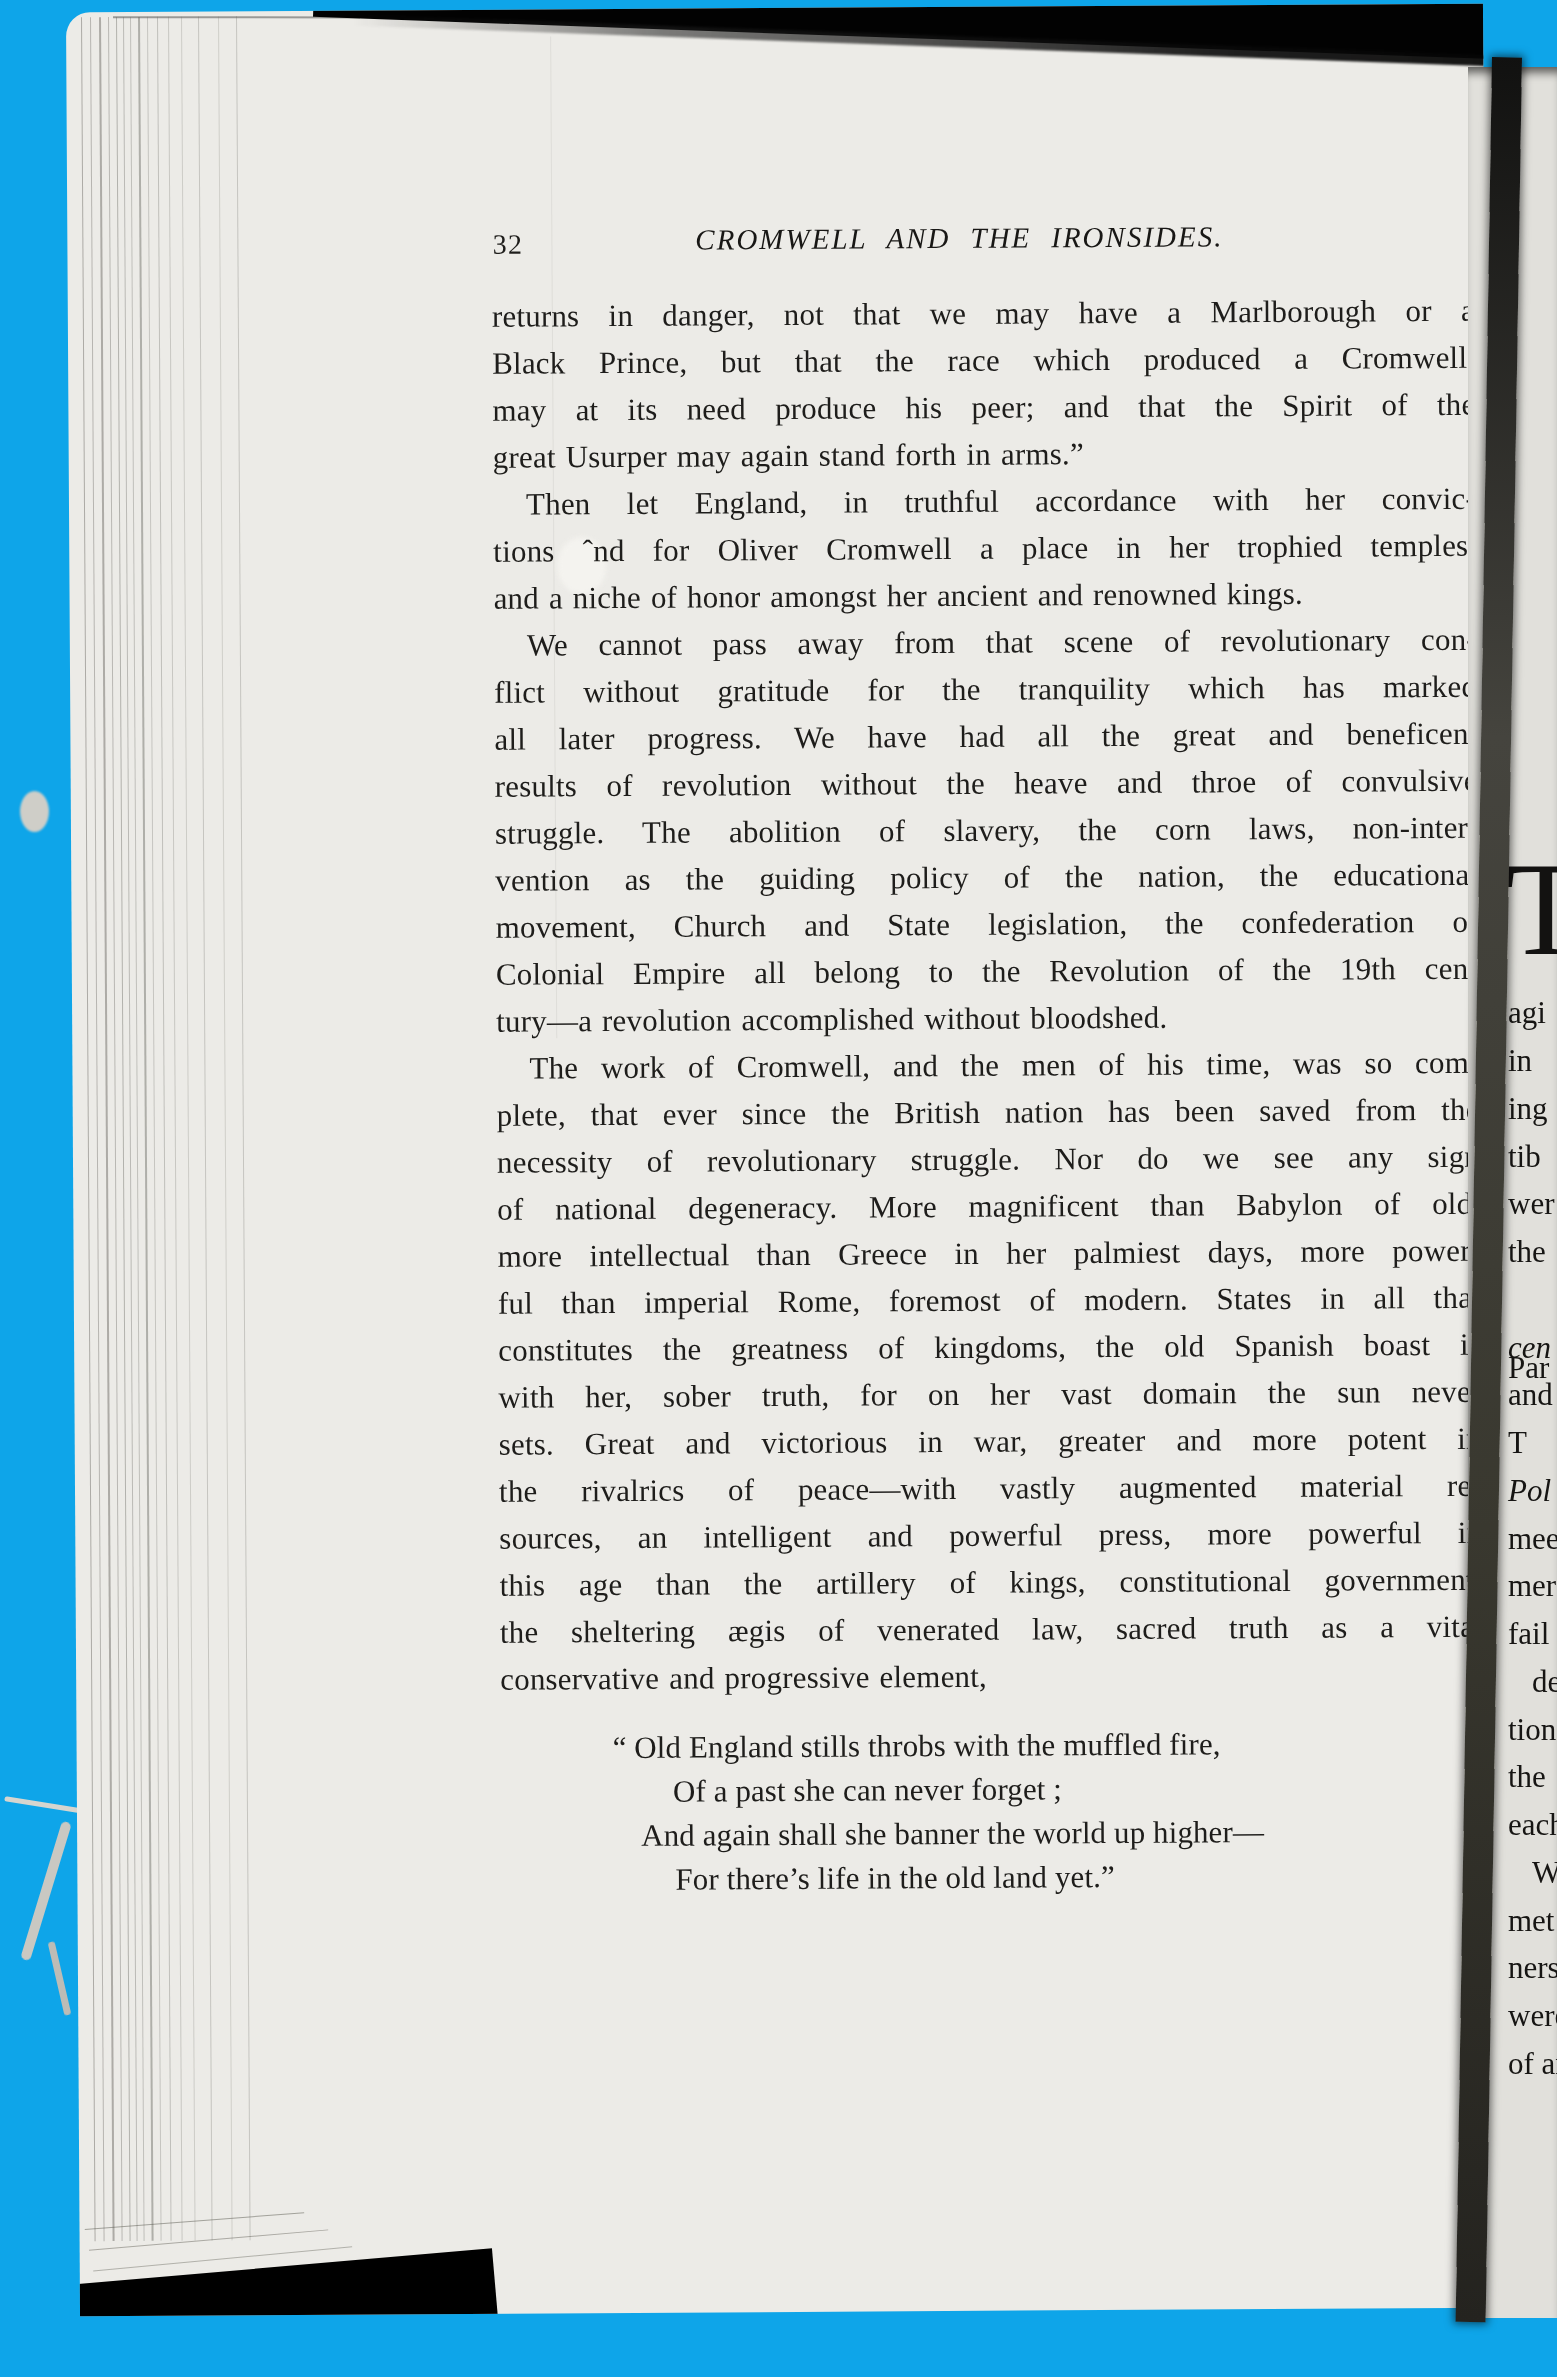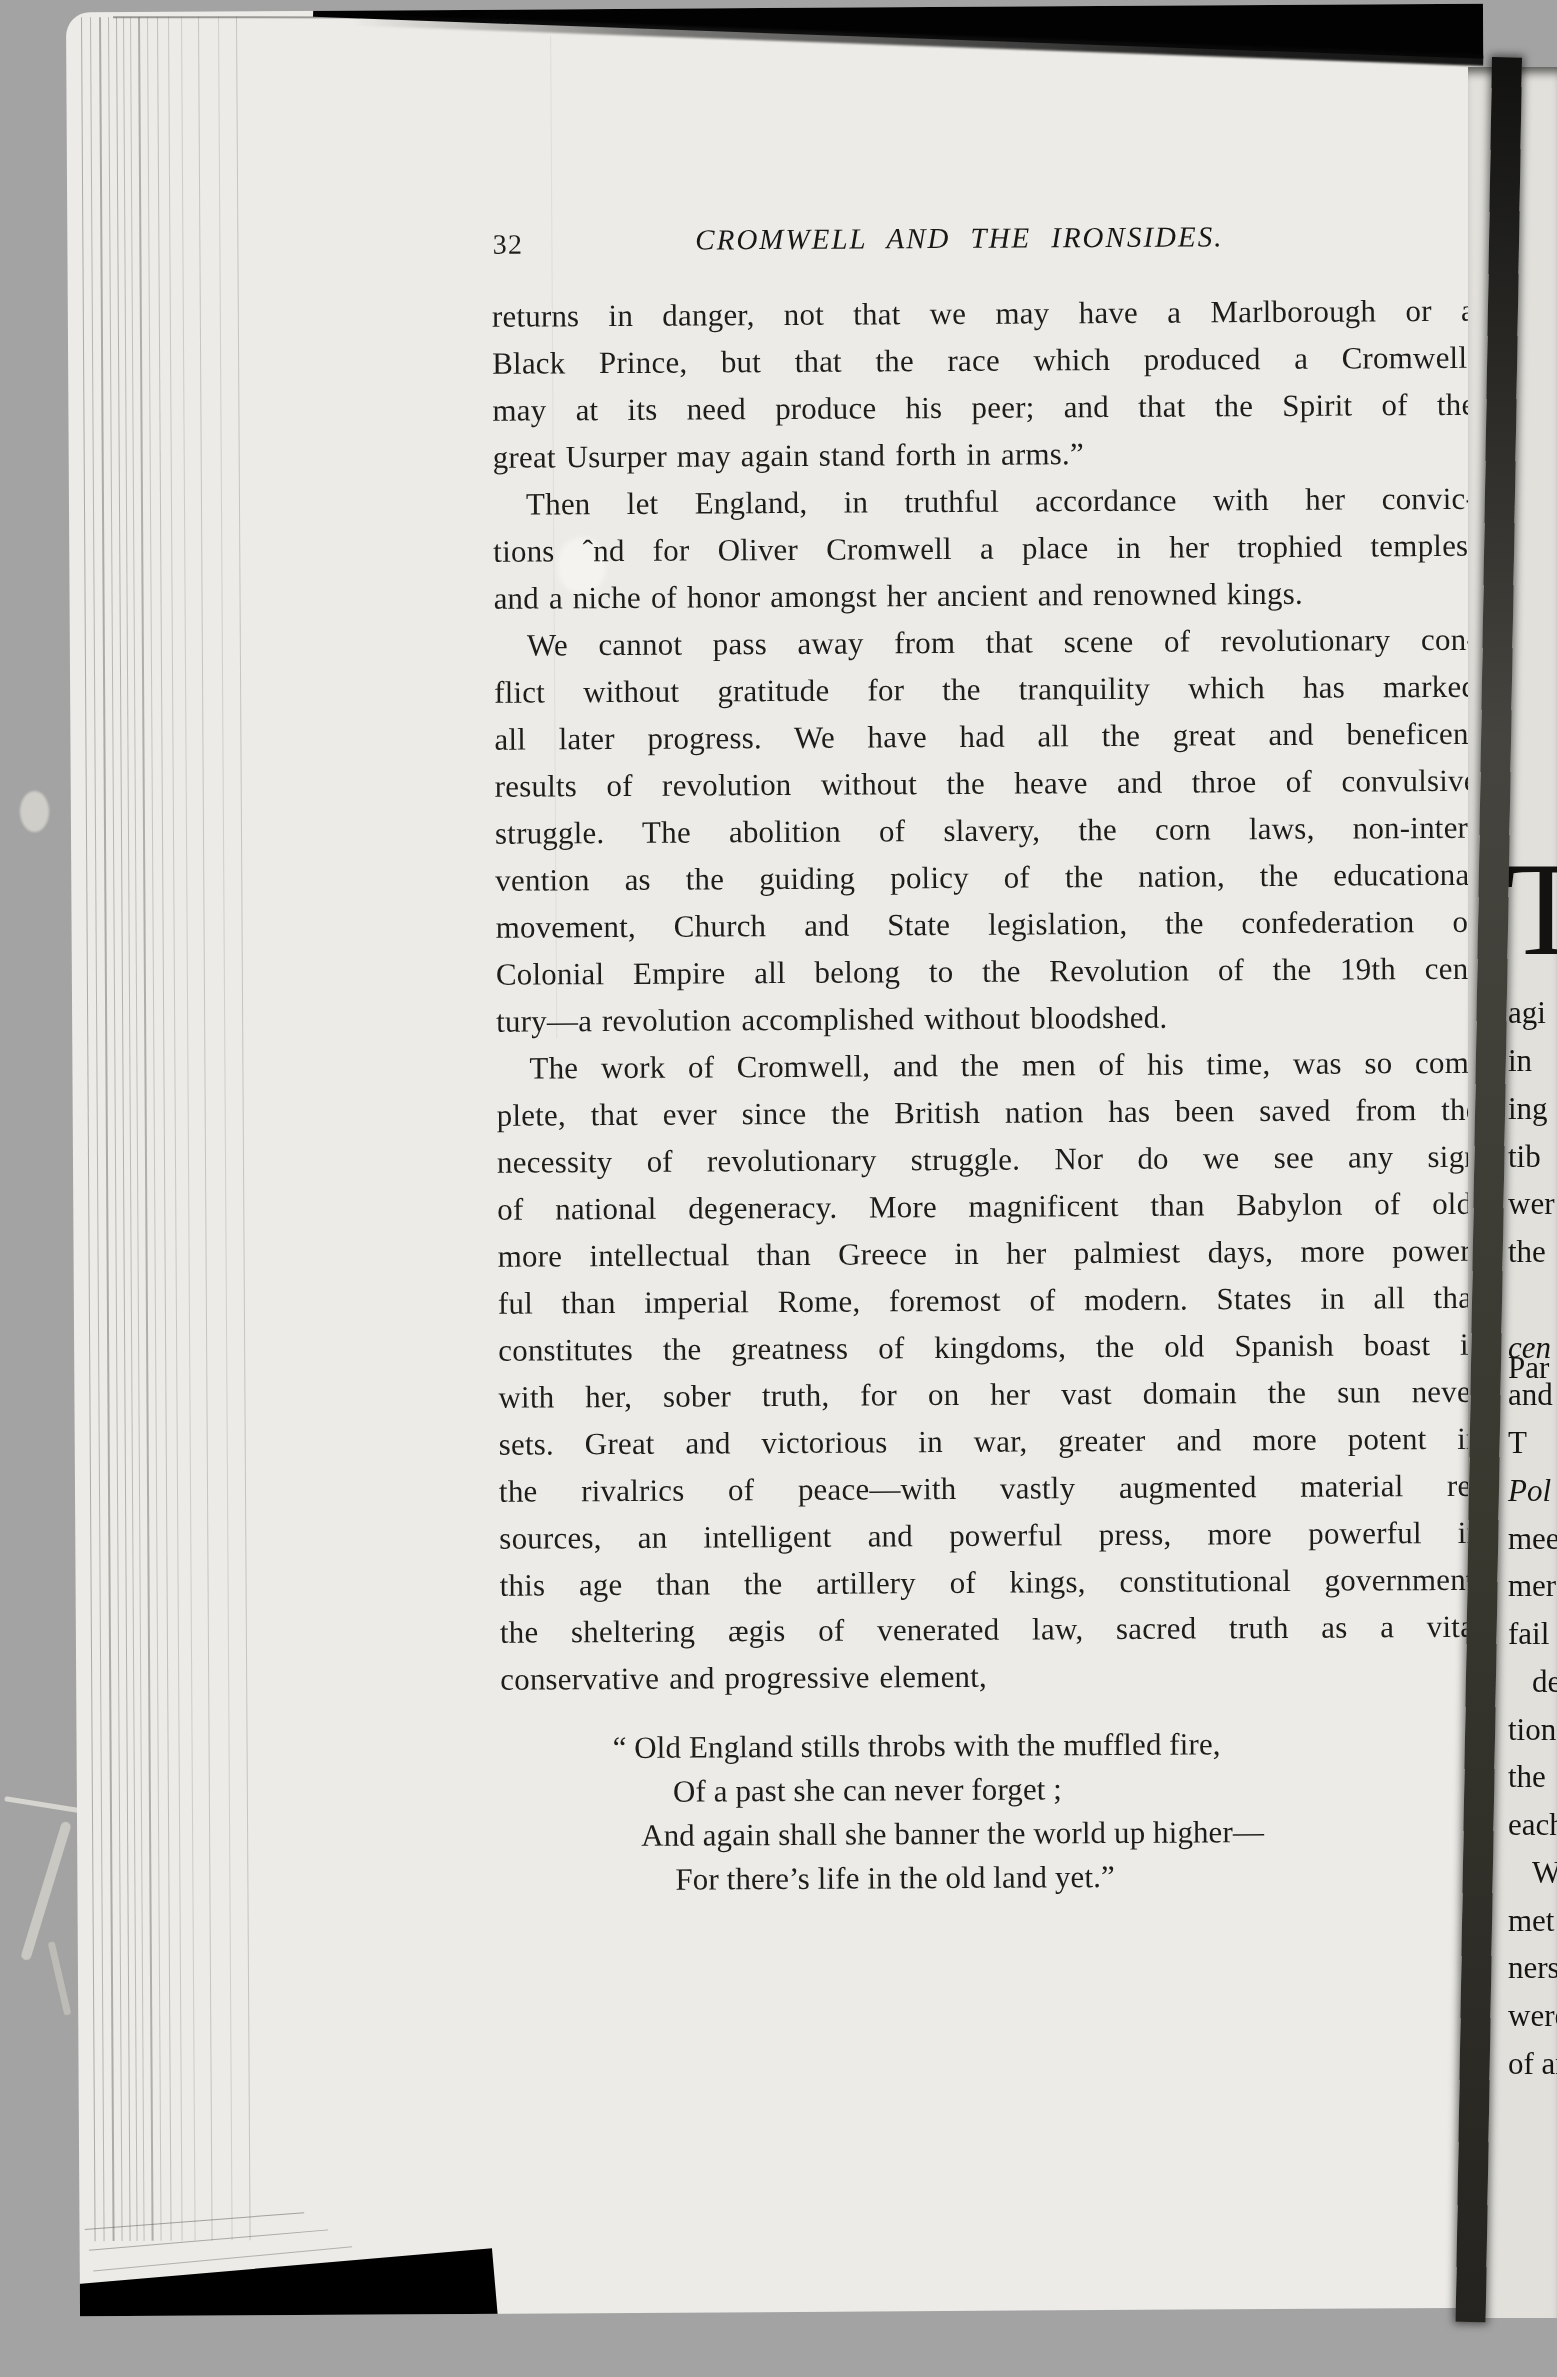--- a/index.html
+++ b/index.html
@@ -1,16 +1,16 @@
 <!DOCTYPE html>
 <html style="font-size:10.7px"><head>
 <meta charset="utf-8">
 <style>
   html,body{margin:0;padding:0;background:#000;}
-  .photo{position:relative;width:1557px;height:2377px;background:#a3a3a3;overflow:hidden;
+  .photo{position:relative;width:1557px;height:2377px;background:#0ea5e9;overflow:hidden;
          font-family:"Liberation Serif","DejaVu Serif",serif;}
 
   
   .main-page{position:absolute;left:73px;top:8px;width:1417px;height:2304px;
              background:#ecebe7;transform:rotate(-0.35deg);overflow:hidden;
              border-top-left-radius:24px;}
   
   .top-wedge{position:absolute;left:247px;top:-208px;width:1309px;height:214px;background:#020202;
              transform-origin:left bottom;transform:rotate(2.4deg);}
   .top-smudge{position:absolute;left:287px;top:4px;width:1229px;height:11.4px;

